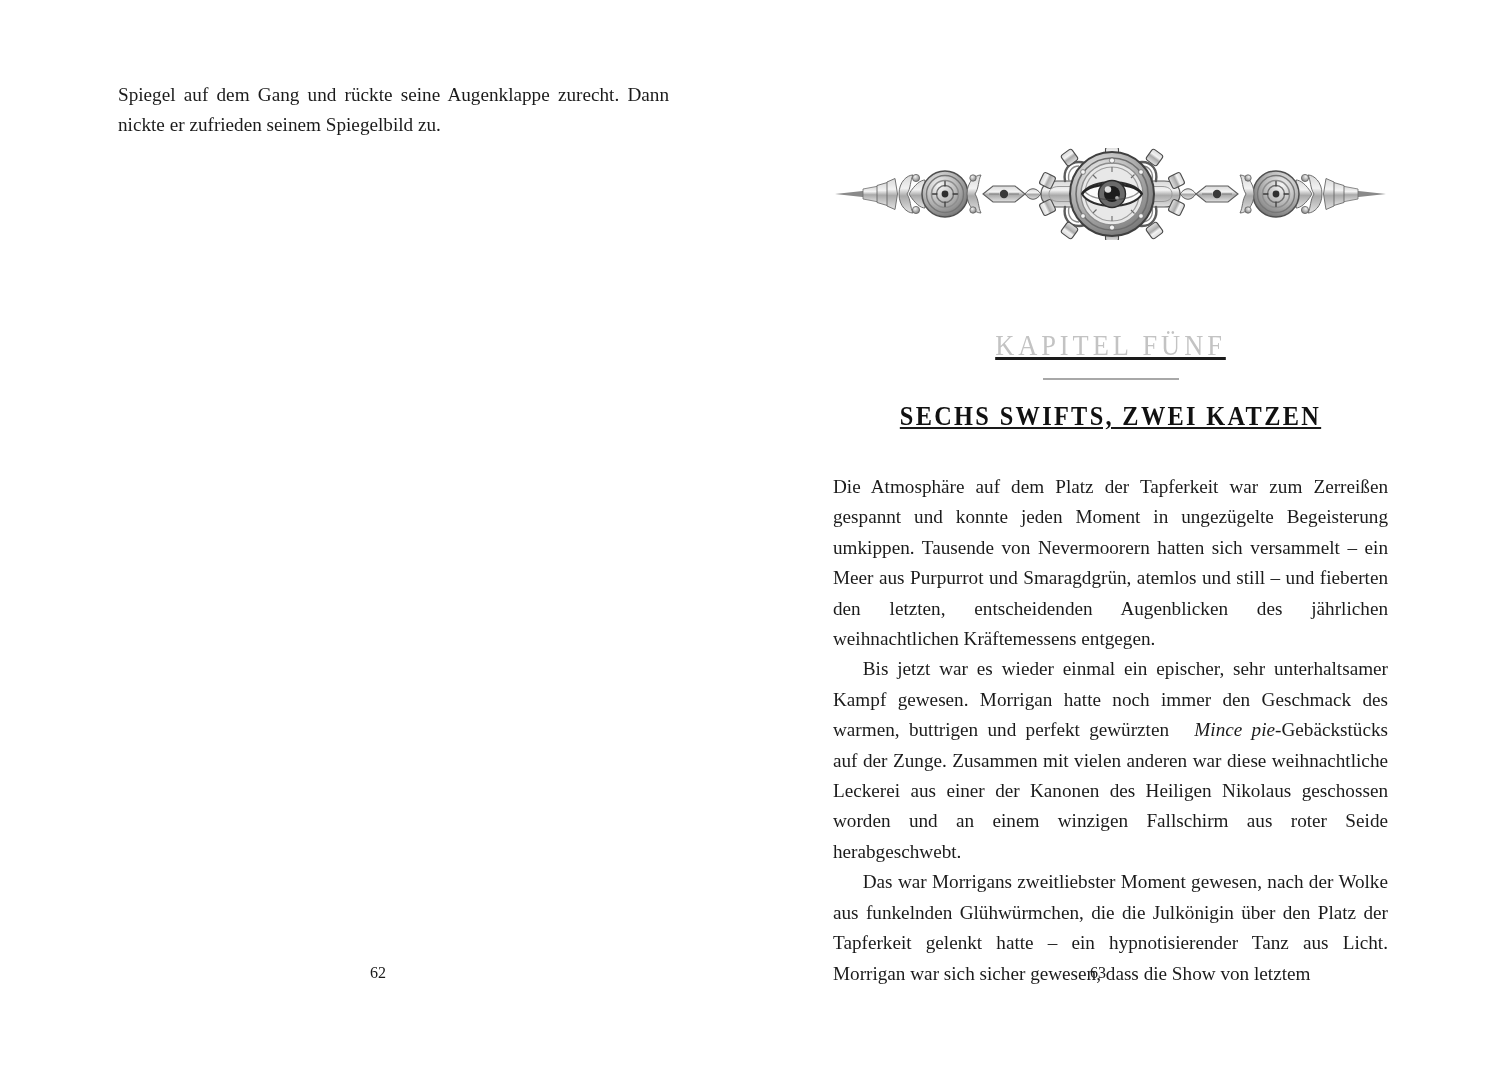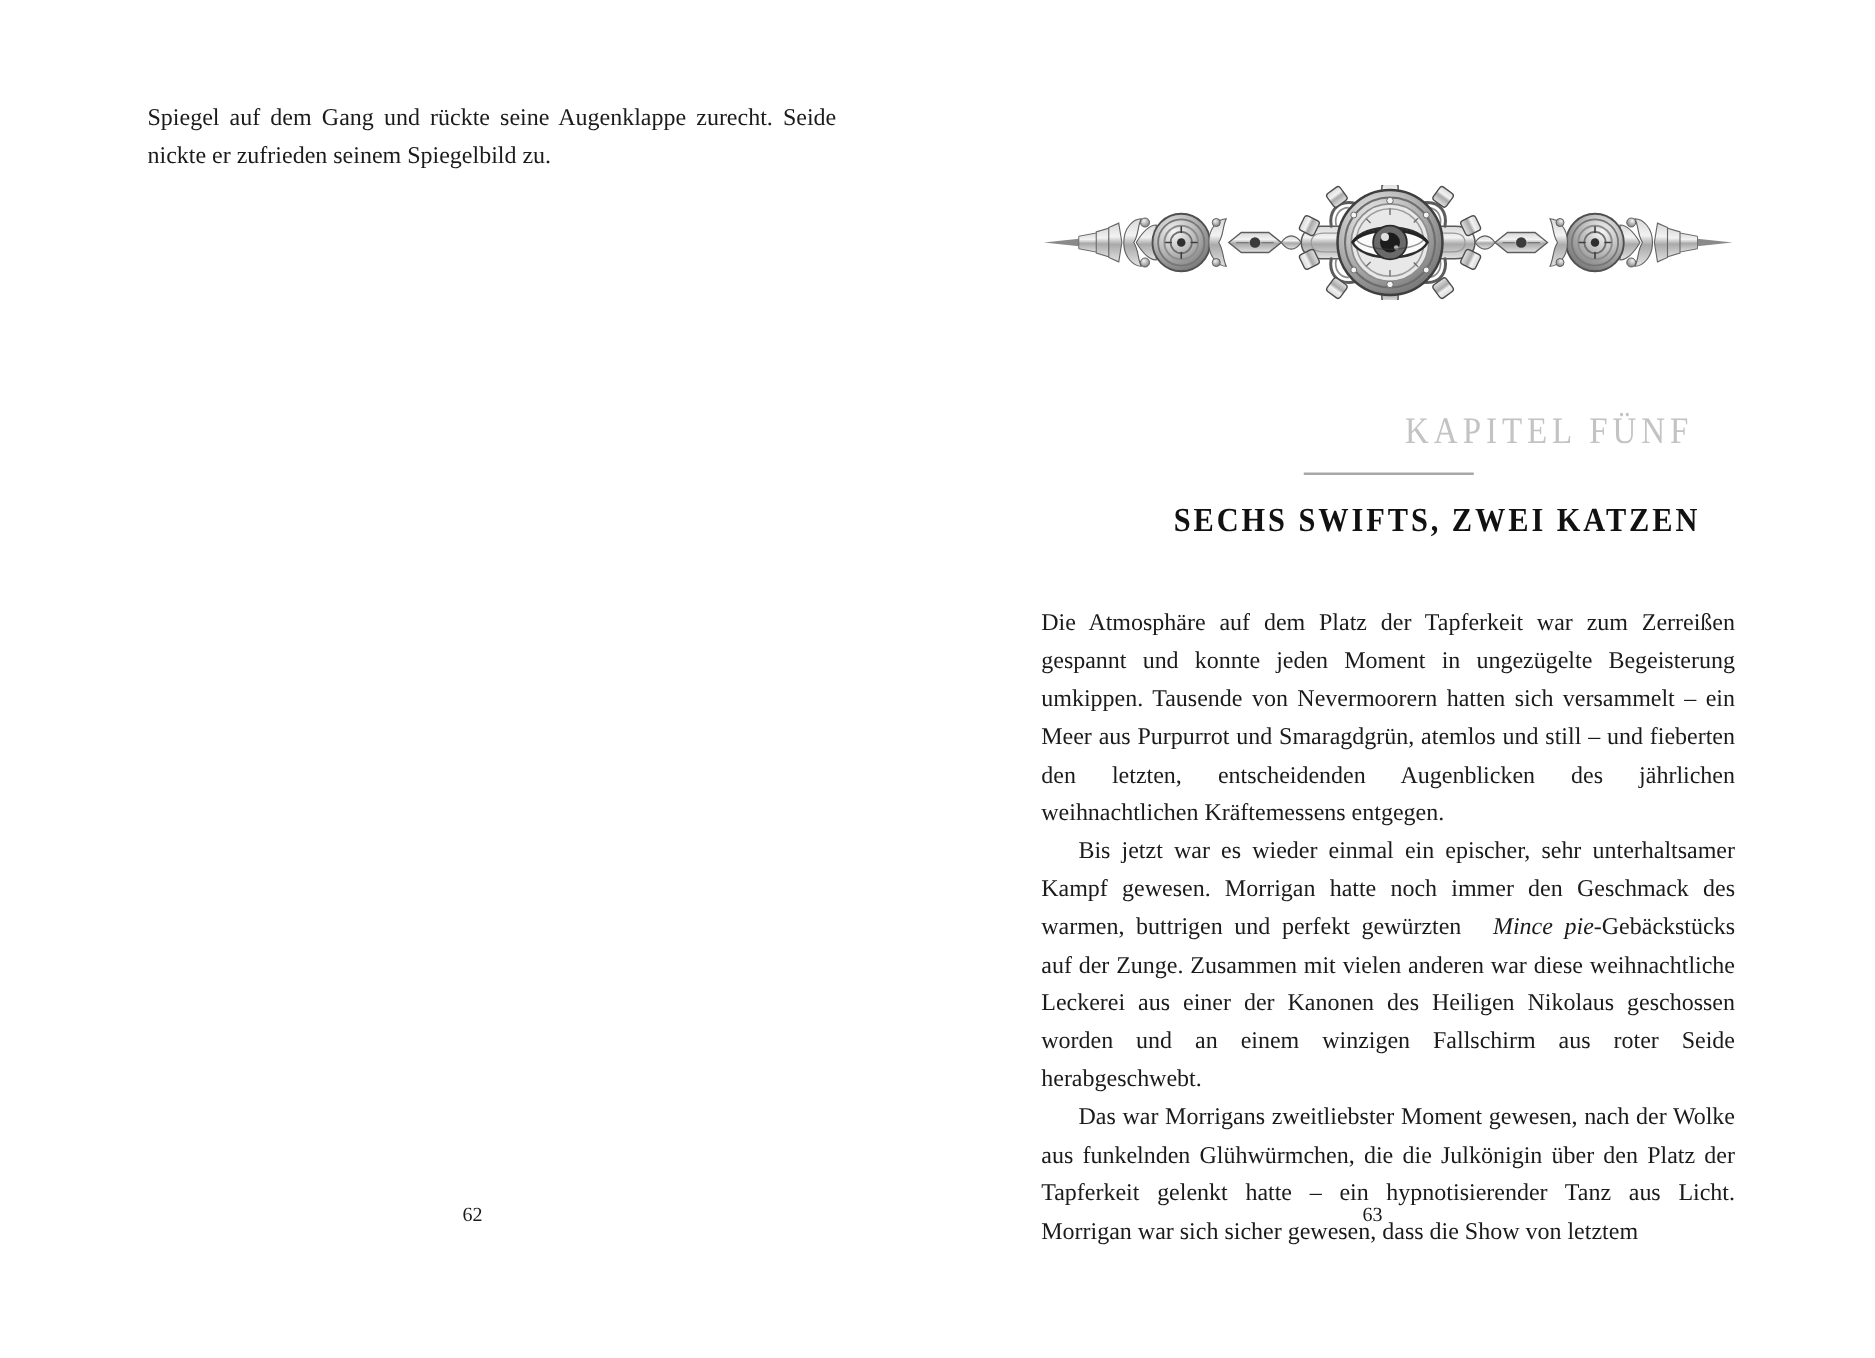--- a/index.html
+++ b/index.html
@@ -49,21 +49,22 @@
     display: block;
     width: 100%;
     height: 100%;
   }
 
   .chapter-head {
     position: absolute;
     left: 83px;
     top: 330px;
     width: 555px;
-    text-align: right;
+    text-align: center;
+    text-decoration: underline;
   }
   .chapter-kicker {
     font-family: "Liberation Serif", "DejaVu Serif", serif;
     font-size: 30px;
     line-height: 1.0;
     letter-spacing: 4.5px;
     color: #c3c3c3;
     font-weight: 400;
     transform: scaleX(0.88);
     transform-origin: center;
@@ -84,21 +85,21 @@
     font-weight: 700;
     color: #111111;
     transform: scaleX(0.9);
     transform-origin: center;
     white-space: nowrap;
   }
 
   .right-textblock {
     position: absolute;
     left: 83px;        
-    top: 484px;
+    top: 472px;
     width: 555px;
   }
 
   
   .bodytext {
     font-size: 19.2px;
     line-height: 30.4px;
     text-align: justify;
     text-justify: inter-word;
     -webkit-hyphens: none;
@@ -128,21 +129,21 @@
   .right-folio-pos { position: absolute; left: 340px; bottom: 104px; }
 </style>
 </head>
 <body>
 
 <div class="spread">
 
   <div class="page">
 
     <div class="left-textblock bodytext">
-      <p class="flush">Spiegel auf dem Gang und rückte seine Augenklappe zurecht. Seide nickte er zufrieden seinem Spiegelbild zu.</p>
+      <p class="flush">Spiegel auf dem Gang und rückte seine Augenklappe zurecht. Dann nickte er zufrieden seinem Spiegelbild zu.</p>
     </div>
 
     <div class="left-folio-pos">
       <span class="folio-inner">62</span>
     </div>
   </div>
 
   <div class="page">
 
     <div class="right-ornament">

